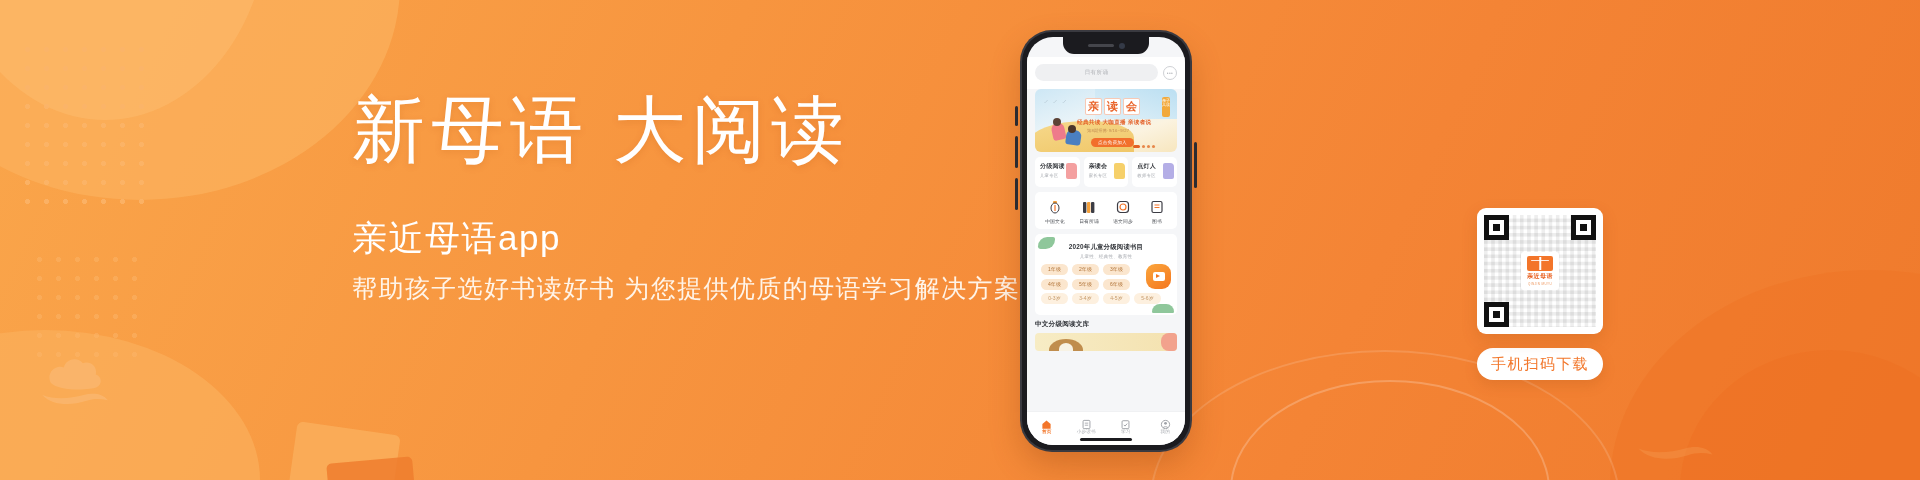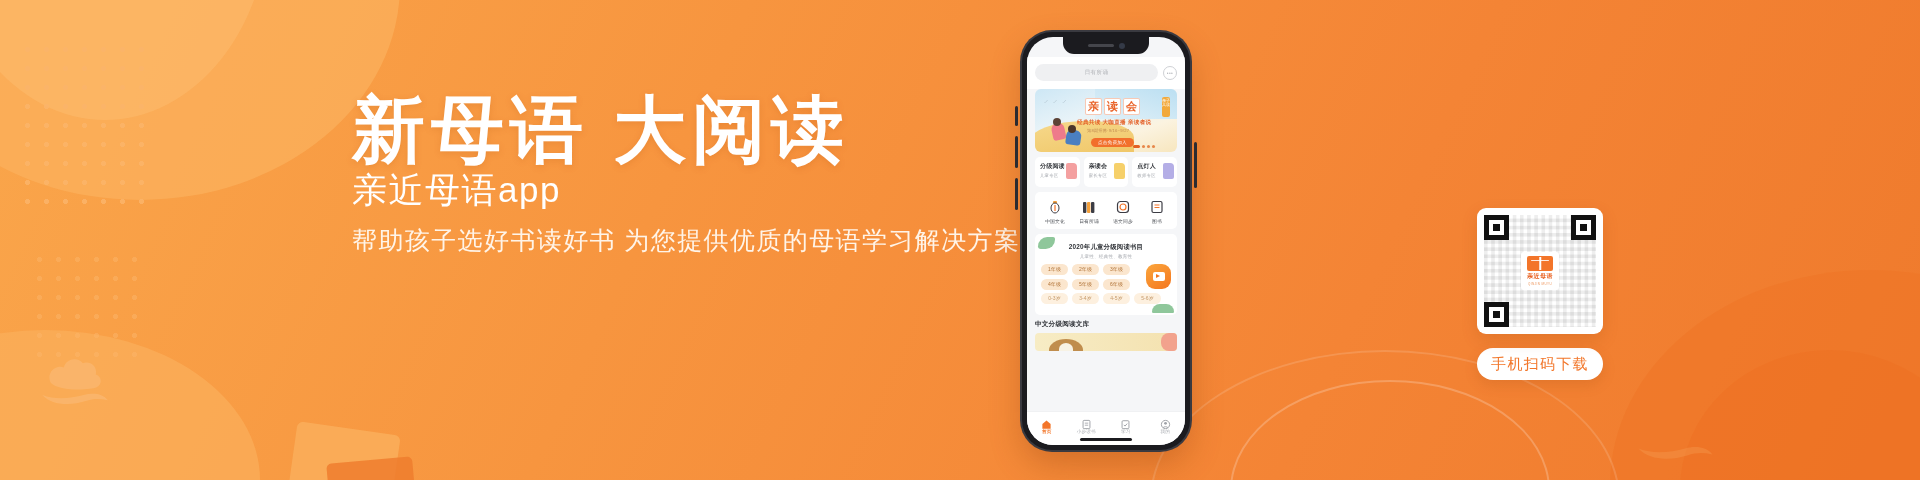--- a/index.html
+++ b/index.html
@@ -62,26 +62,26 @@
     border:2px solid rgba(255,255,255,.14);
   }
   .cloud-a { left:1020px; top:168px; opacity:.55; }
   .cloud-b { left:40px; top:352px; opacity:.45; }
   .cloud-c { right:170px; bottom:10px; opacity:.35; }
 
   
   .copy { position:absolute; left:352px; top:92px; width:680px; }
   .headline {
     font-family:"Liberation Serif","DejaVu Serif", serif;
-    font-size:73px; font-weight:700; color:#fff; line-height:1.06;
+    font-size:73px; font-weight:400; color:#fff; line-height:1.06;
     letter-spacing:6px; white-space:nowrap;
     text-shadow:0 2px 7px rgba(170,72,8,.17);
   }
   .subline {
-    font-size:35px; color:#fff; letter-spacing:1.5px;
+    margin-top:48px; font-size:35px; color:#fff; letter-spacing:1.5px;
     font-weight:400; line-height:1.2;
   }
   .tagline {
     margin-top:13px; font-size:25px; color:#FFF4E8; letter-spacing:1.4px;
     font-weight:300; line-height:1.3; white-space:nowrap;
   }
 
   
   .phone {
     position:absolute; left:1022px; top:32px; width:168px; height:418px;

